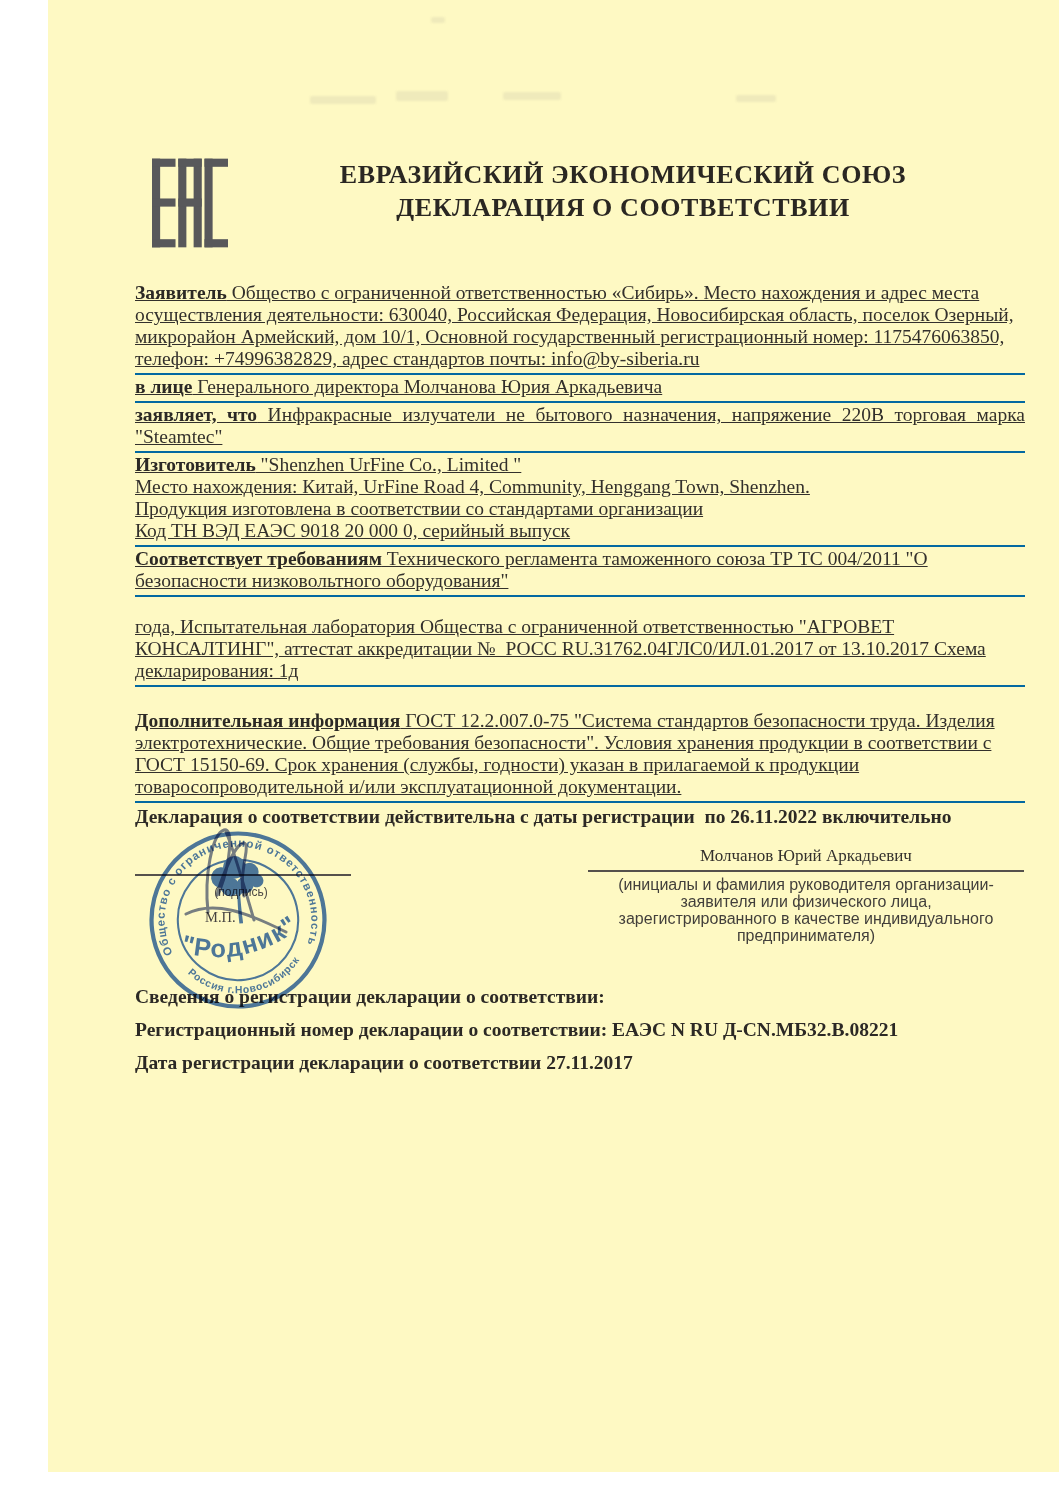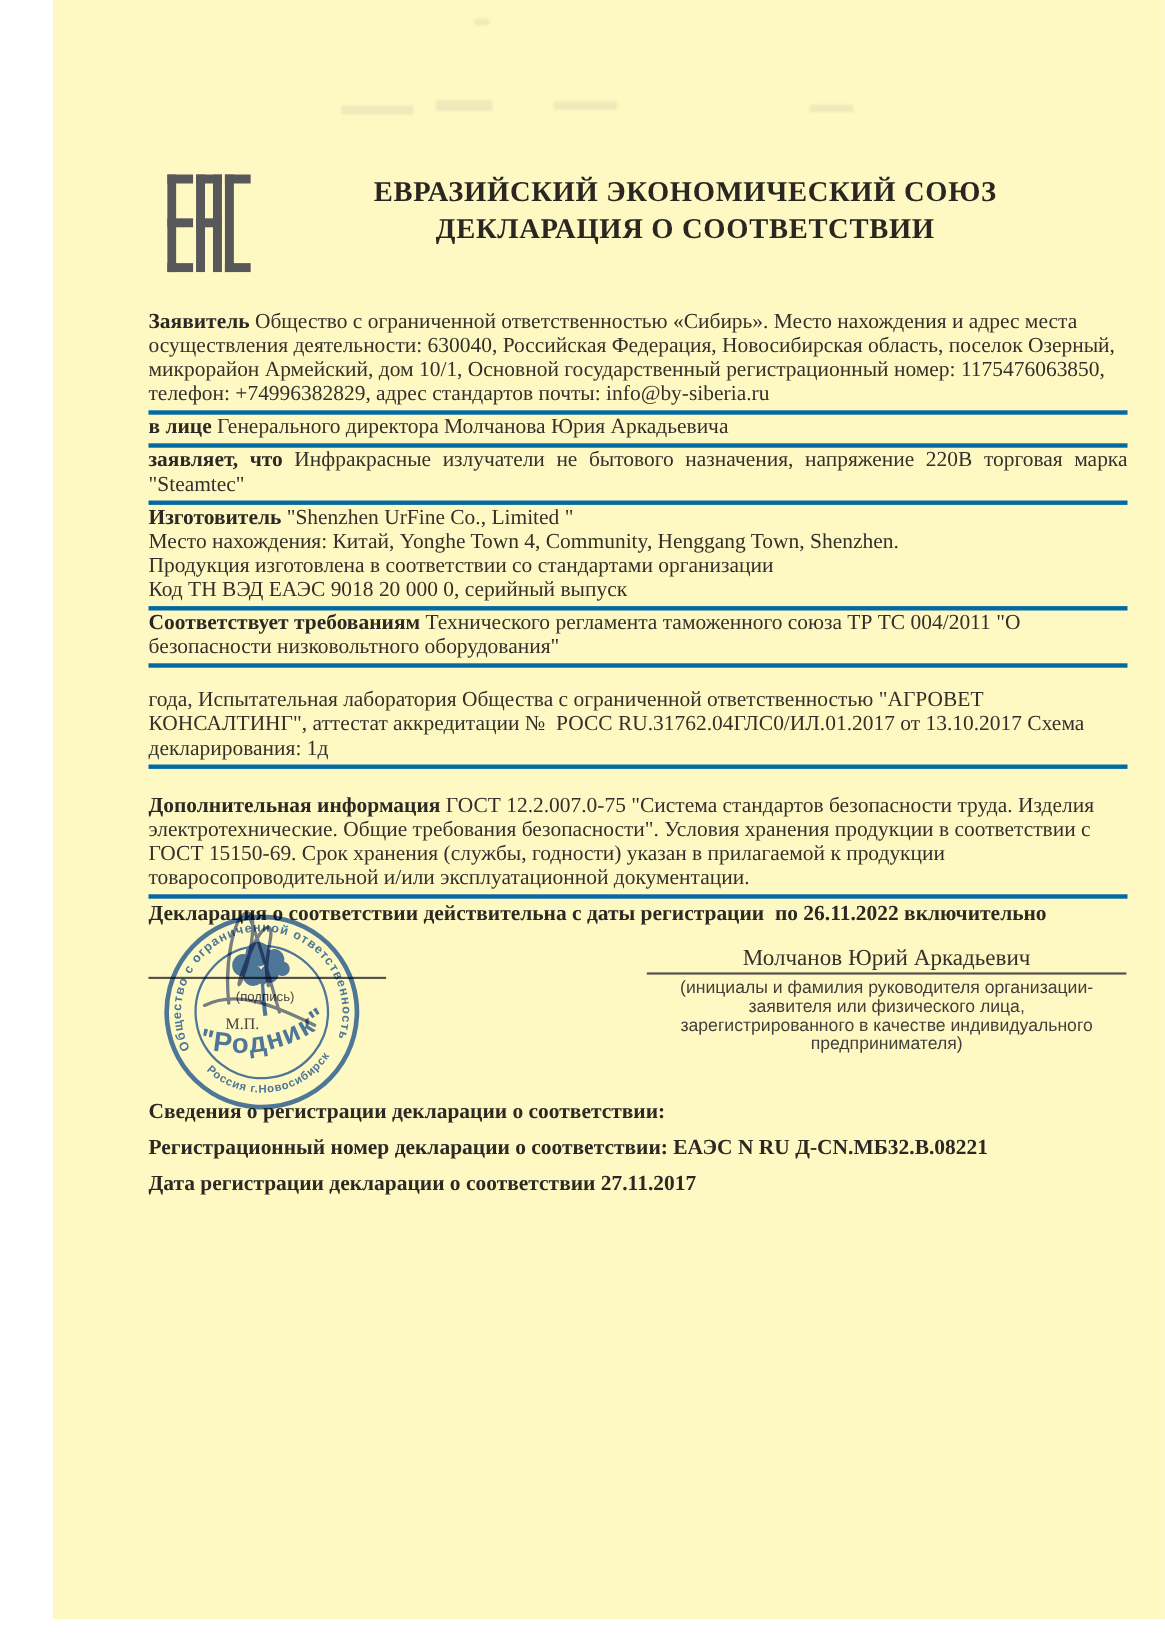--- a/index.html
+++ b/index.html
@@ -12,34 +12,34 @@
   }
   
   .eac-logo { position:absolute; left:104px; top:157px; width:76px; height:92px; }
   .doc-title {
     position:absolute; left:120px; top:158px; width:910px;
     text-align:center; font-weight:bold; font-size:26px; line-height:33px;
     letter-spacing:.6px; color:#2a2722;
   }
   
   .content { position:absolute; left:87px; top:281px; width:890px; font-size:19.5px; line-height:22px; }
-  .sec { border-bottom:4px solid #0369a1; padding:1px 0 3px; }
+  .sec { border-bottom:2px solid #0369a1; padding:1px 0 3px;text-decoration:underline; }
   .sec.gap18 { margin-top:18px; }
   .sec.gap22 { margin-top:22px; }
   .sec b { font-weight:bold; color:#2c2925; }
   .jline { text-align:justify; text-align-last:justify; }
   .validity { padding:3px 0 2px; font-weight:bold; color:#2c2925; }
   
   .sigarea { position:relative; height:136px; }
   .sig-line-left { position:absolute; left:0; top:44px; width:216px; border-top:2px solid #55514c; }
   .podpis { position:absolute; left:36px; top:51px; width:140px; text-align:center;
             font-family:"Liberation Sans", sans-serif; font-size:12px; color:#4d4a46; }
   .mp { position:absolute; left:70px; top:76px; font-size:14.5px; color:#454240; }
   .sig-right { position:absolute; left:453px; top:0; width:436px; text-align:center; }
-  .sig-name { font-size:21px; padding-top:15px; color:#34312d; }
+  .sig-name { font-size:17px; padding-top:15px; color:#34312d; }
   .sig-rule { border-top:2px solid #55514c; margin-top:3px; }
   .sig-caption { margin-top:4px; font-family:"Liberation Sans", sans-serif;
                  font-size:16px; line-height:17px; color:#423f3b; }
   
   .regblock { margin-top:20px; font-weight:bold; color:#2c2925; }
   .regblock .rline { margin:0 0 11px 0; }
   
   .stamp-svg { position:absolute; left:96px; top:826px; width:188px; height:188px;
                mix-blend-mode:multiply; opacity:.93; pointer-events:none; transform:rotate(-7deg); }
   .scribble-svg { position:absolute; left:126px; top:816px; width:126px; height:126px;
@@ -95,21 +95,21 @@
       <div><b>в лице</b><span> Генерального директора Молчанова Юрия Аркадьевича</span></div>
     </div>
 
     <div class="sec">
       <div class="jline"><b>заявляет, что</b><span> Инфракрасные излучатели не бытового назначения, напряжение 220В торговая марка</span></div>
       <div>"Steamtec"</div>
     </div>
 
     <div class="sec">
       <div><b>Изготовитель</b><span> "Shenzhen UrFine Co., Limited "</span></div>
-      <div>Место нахождения: Китай, Yonghe Town 4, Community, Henggang Town, Shenzhen.</div>
+      <div>Место нахождения: Китай, UrFine Road 4, Community, Henggang Town, Shenzhen.</div>
       <div>Продукция изготовлена в соответствии со стандартами организации</div>
       <div>Код ТН ВЭД ЕАЭС 9018 20 000 0, серийный выпуск</div>
     </div>
 
     <div class="sec">
       <div><b>Соответствует требованиям</b><span> Технического регламента таможенного союза ТР ТС 004/2011 "О</span></div>
       <div>безопасности низковольтного оборудования"</div>
     </div>
 
     <div class="sec gap18">

